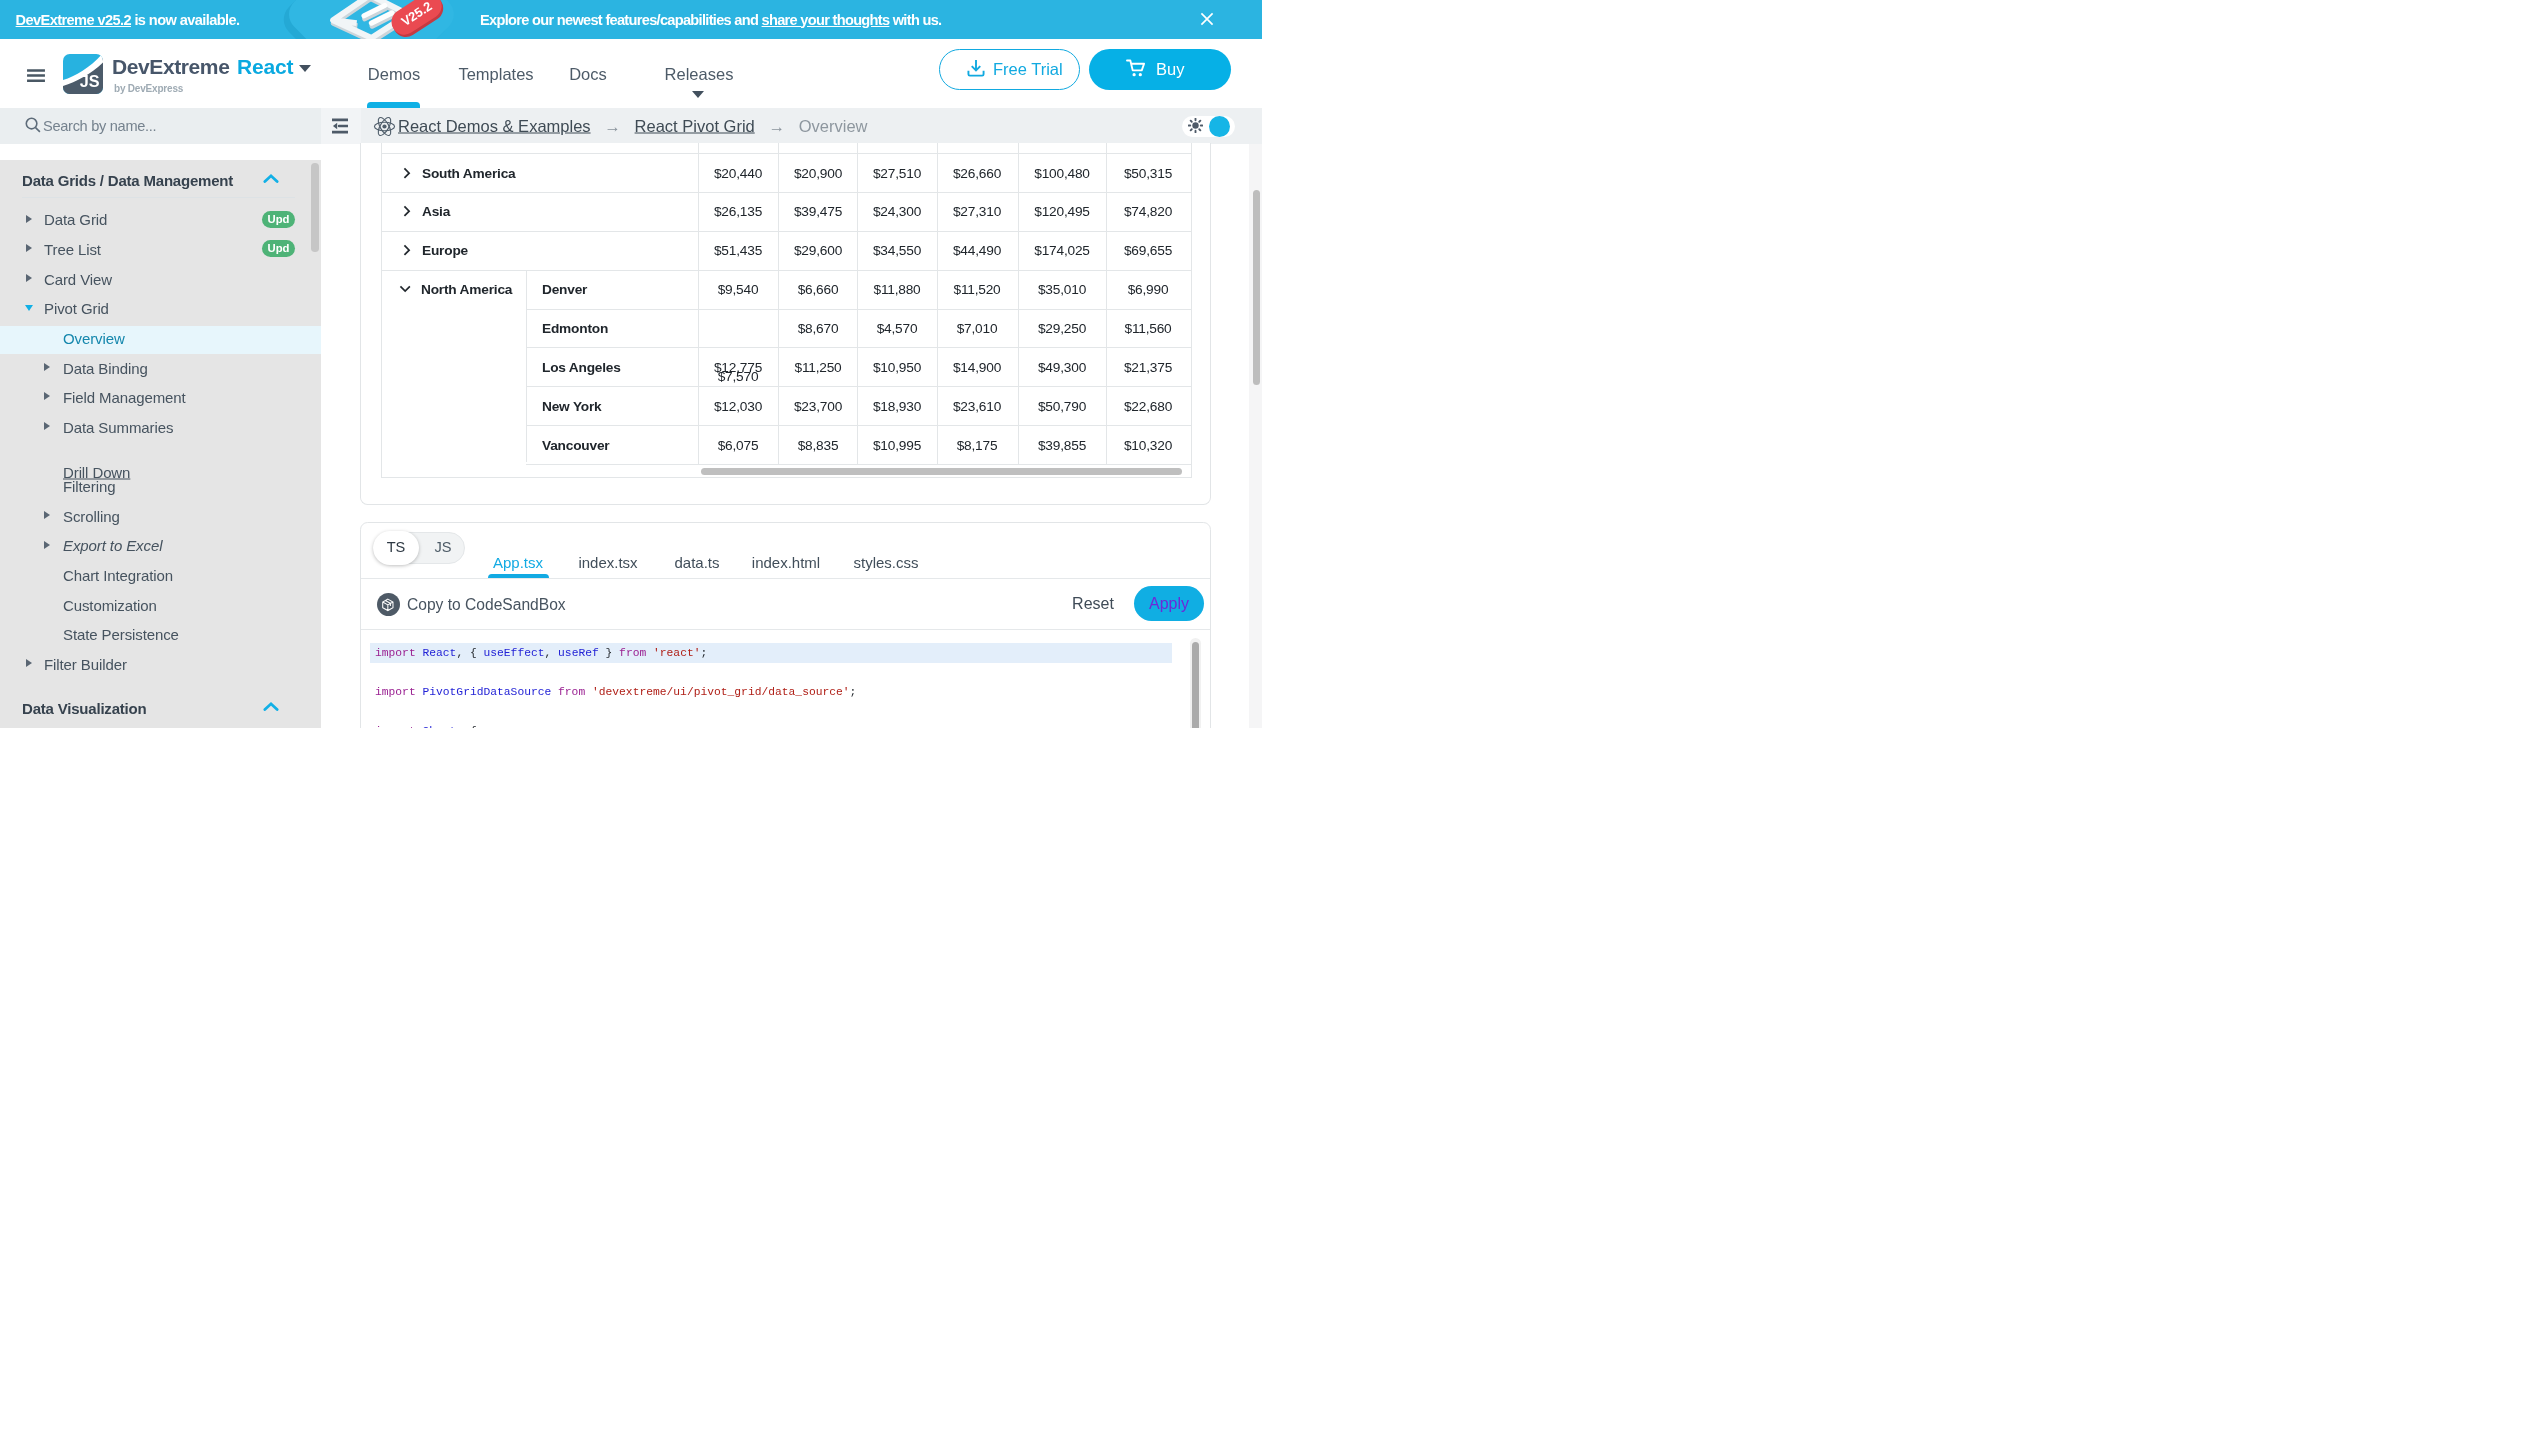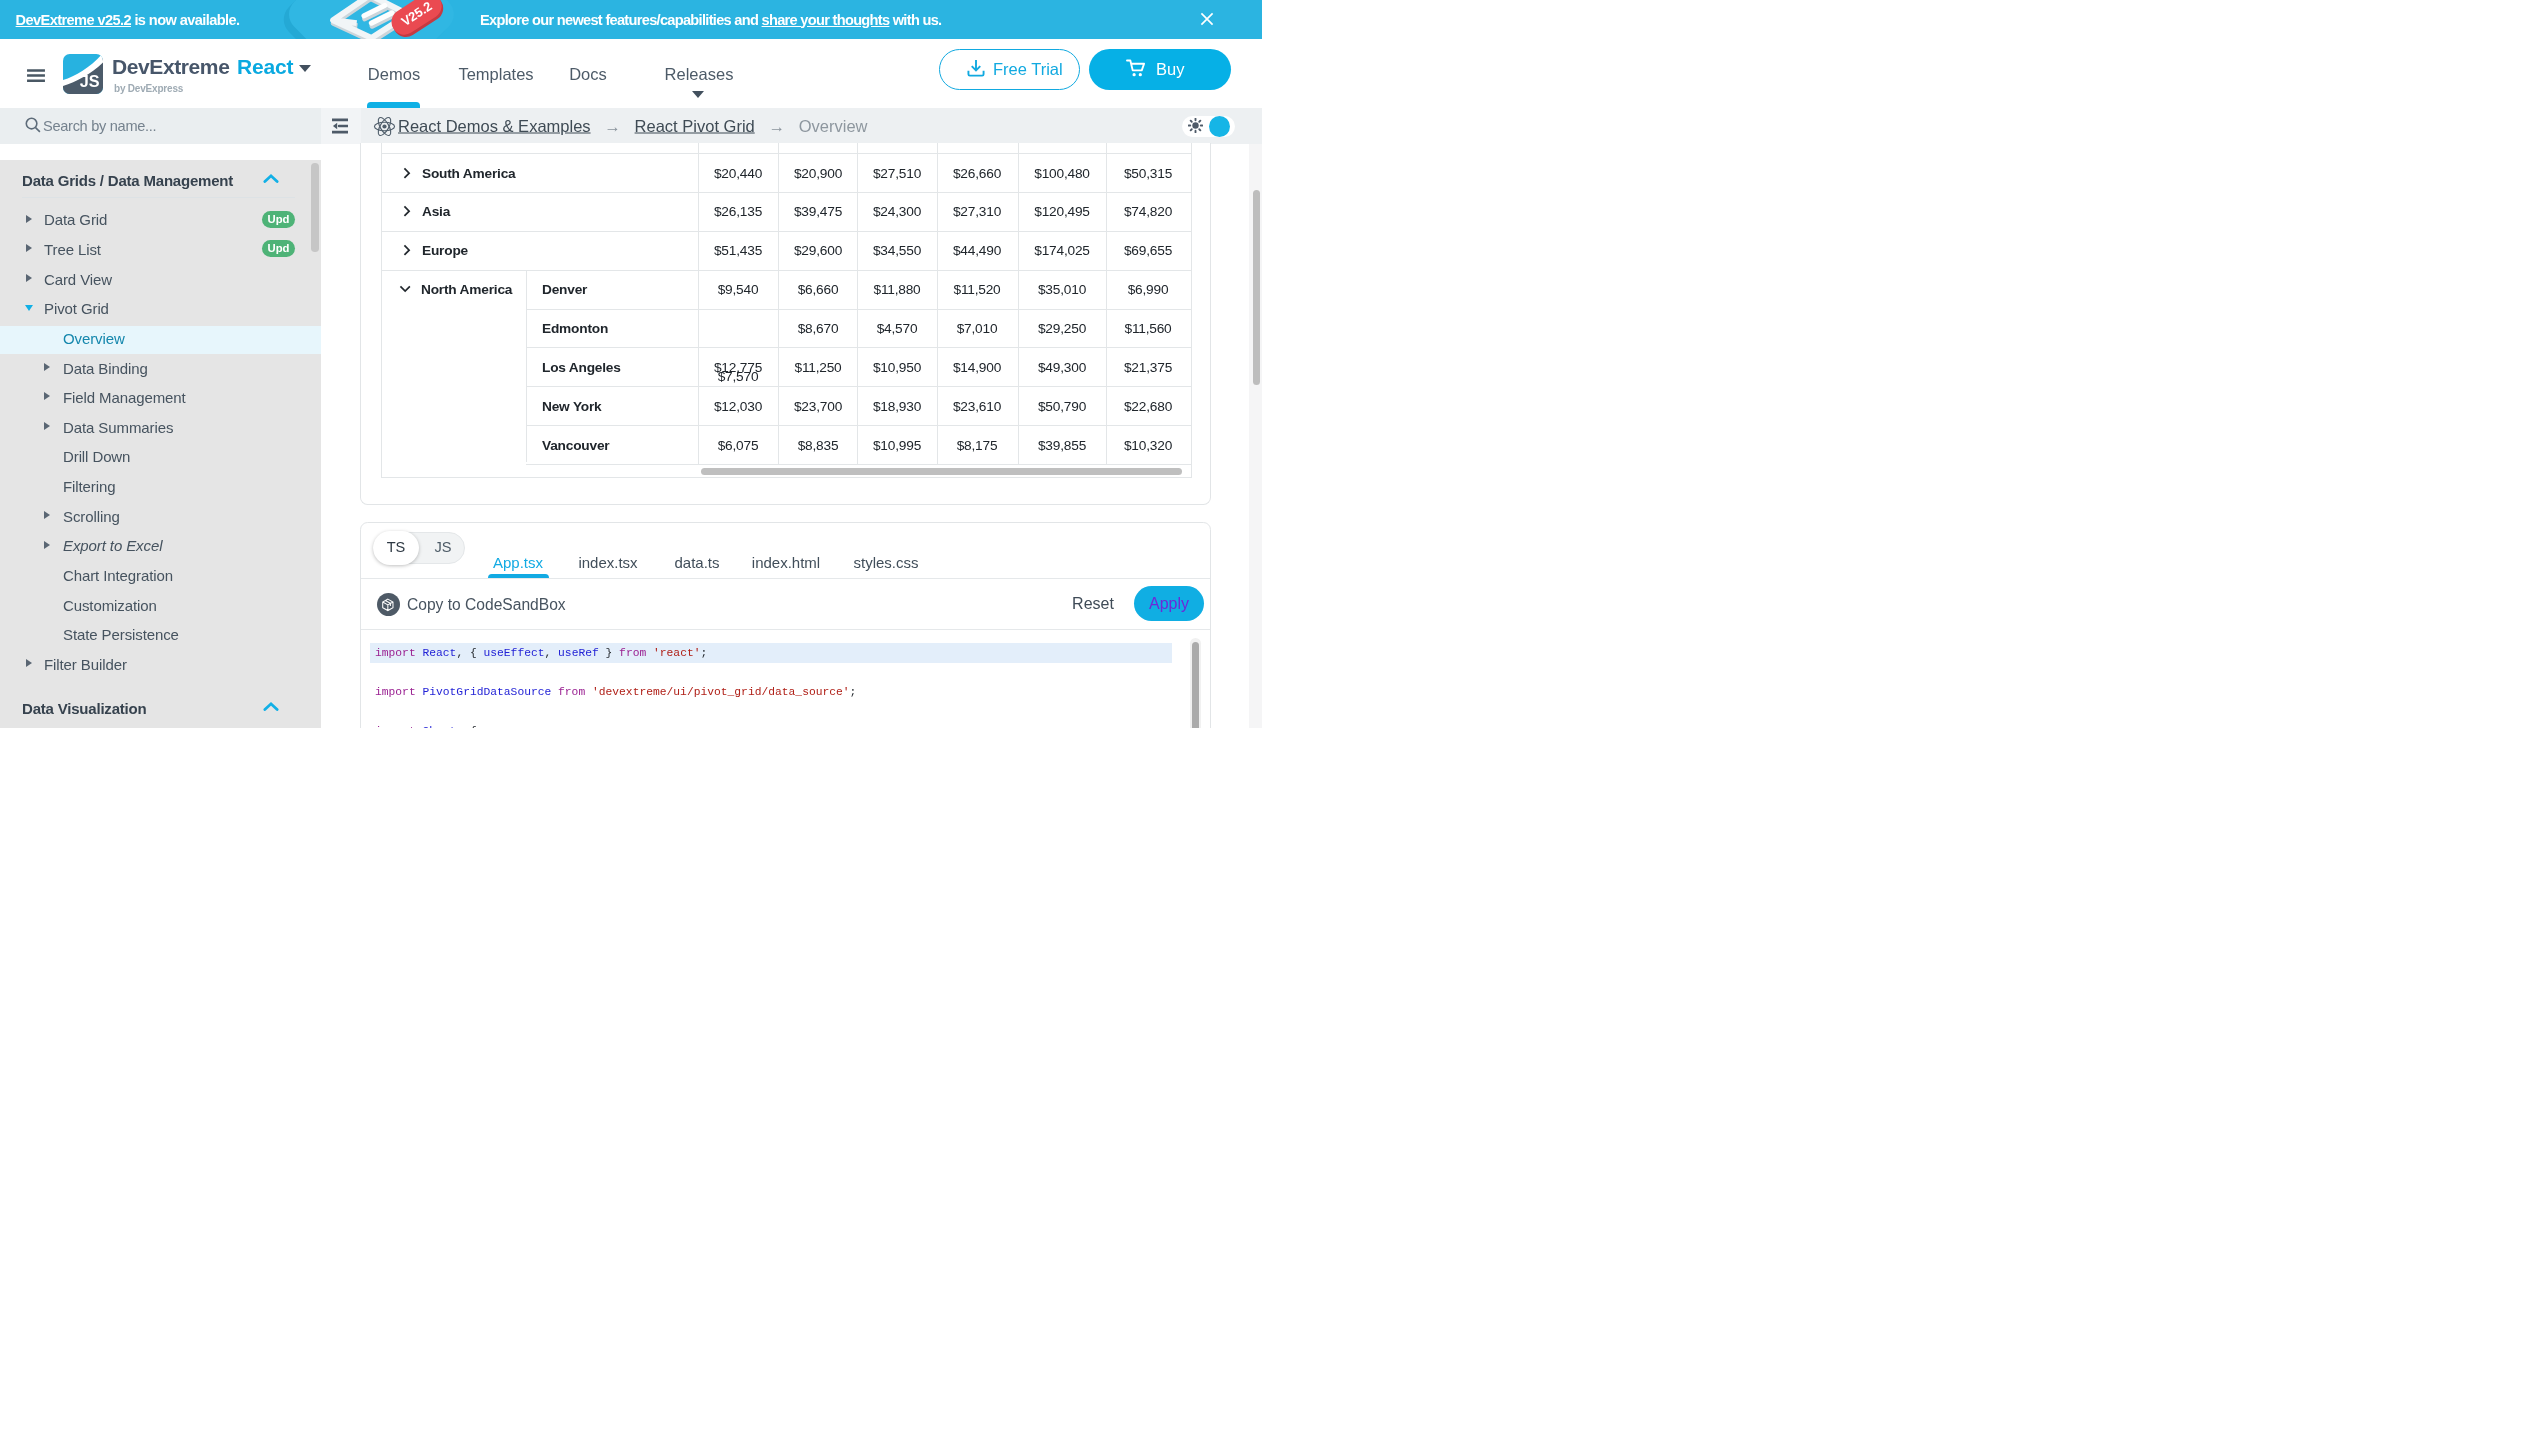--- a/index.html
+++ b/index.html
@@ -194,21 +194,21 @@
 
     <div class="tri-r" style="left:44px;top:203px;"></div>
     <div class="sitem" style="left:63px;top:208px;">Data Binding</div>
 
     <div class="tri-r" style="left:44px;top:232px;"></div>
     <div class="sitem" style="left:63px;top:237px;">Field Management</div>
 
     <div class="tri-r" style="left:44px;top:262px;"></div>
     <div class="sitem" style="left:63px;top:267px;">Data Summaries</div>
 
-    <div class="sitem" style="left:63px;top:296px;">Drill Down</div>
+    <div class="sitem" style="left:63px;top:312px;text-decoration:underline;">Drill Down</div>
 
     <div class="sitem" style="left:63px;top:326px;">Filtering</div>
 
     <div class="tri-r" style="left:44px;top:351px;"></div>
     <div class="sitem" style="left:63px;top:356px;">Scrolling</div>
 
     <div class="tri-r" style="left:44px;top:381px;"></div>
     <div class="sitem" style="left:63px;top:385px;font-style:italic;">Export to Excel</div>
 
     <div class="sitem" style="left:63px;top:415px;">Chart Integration</div>

